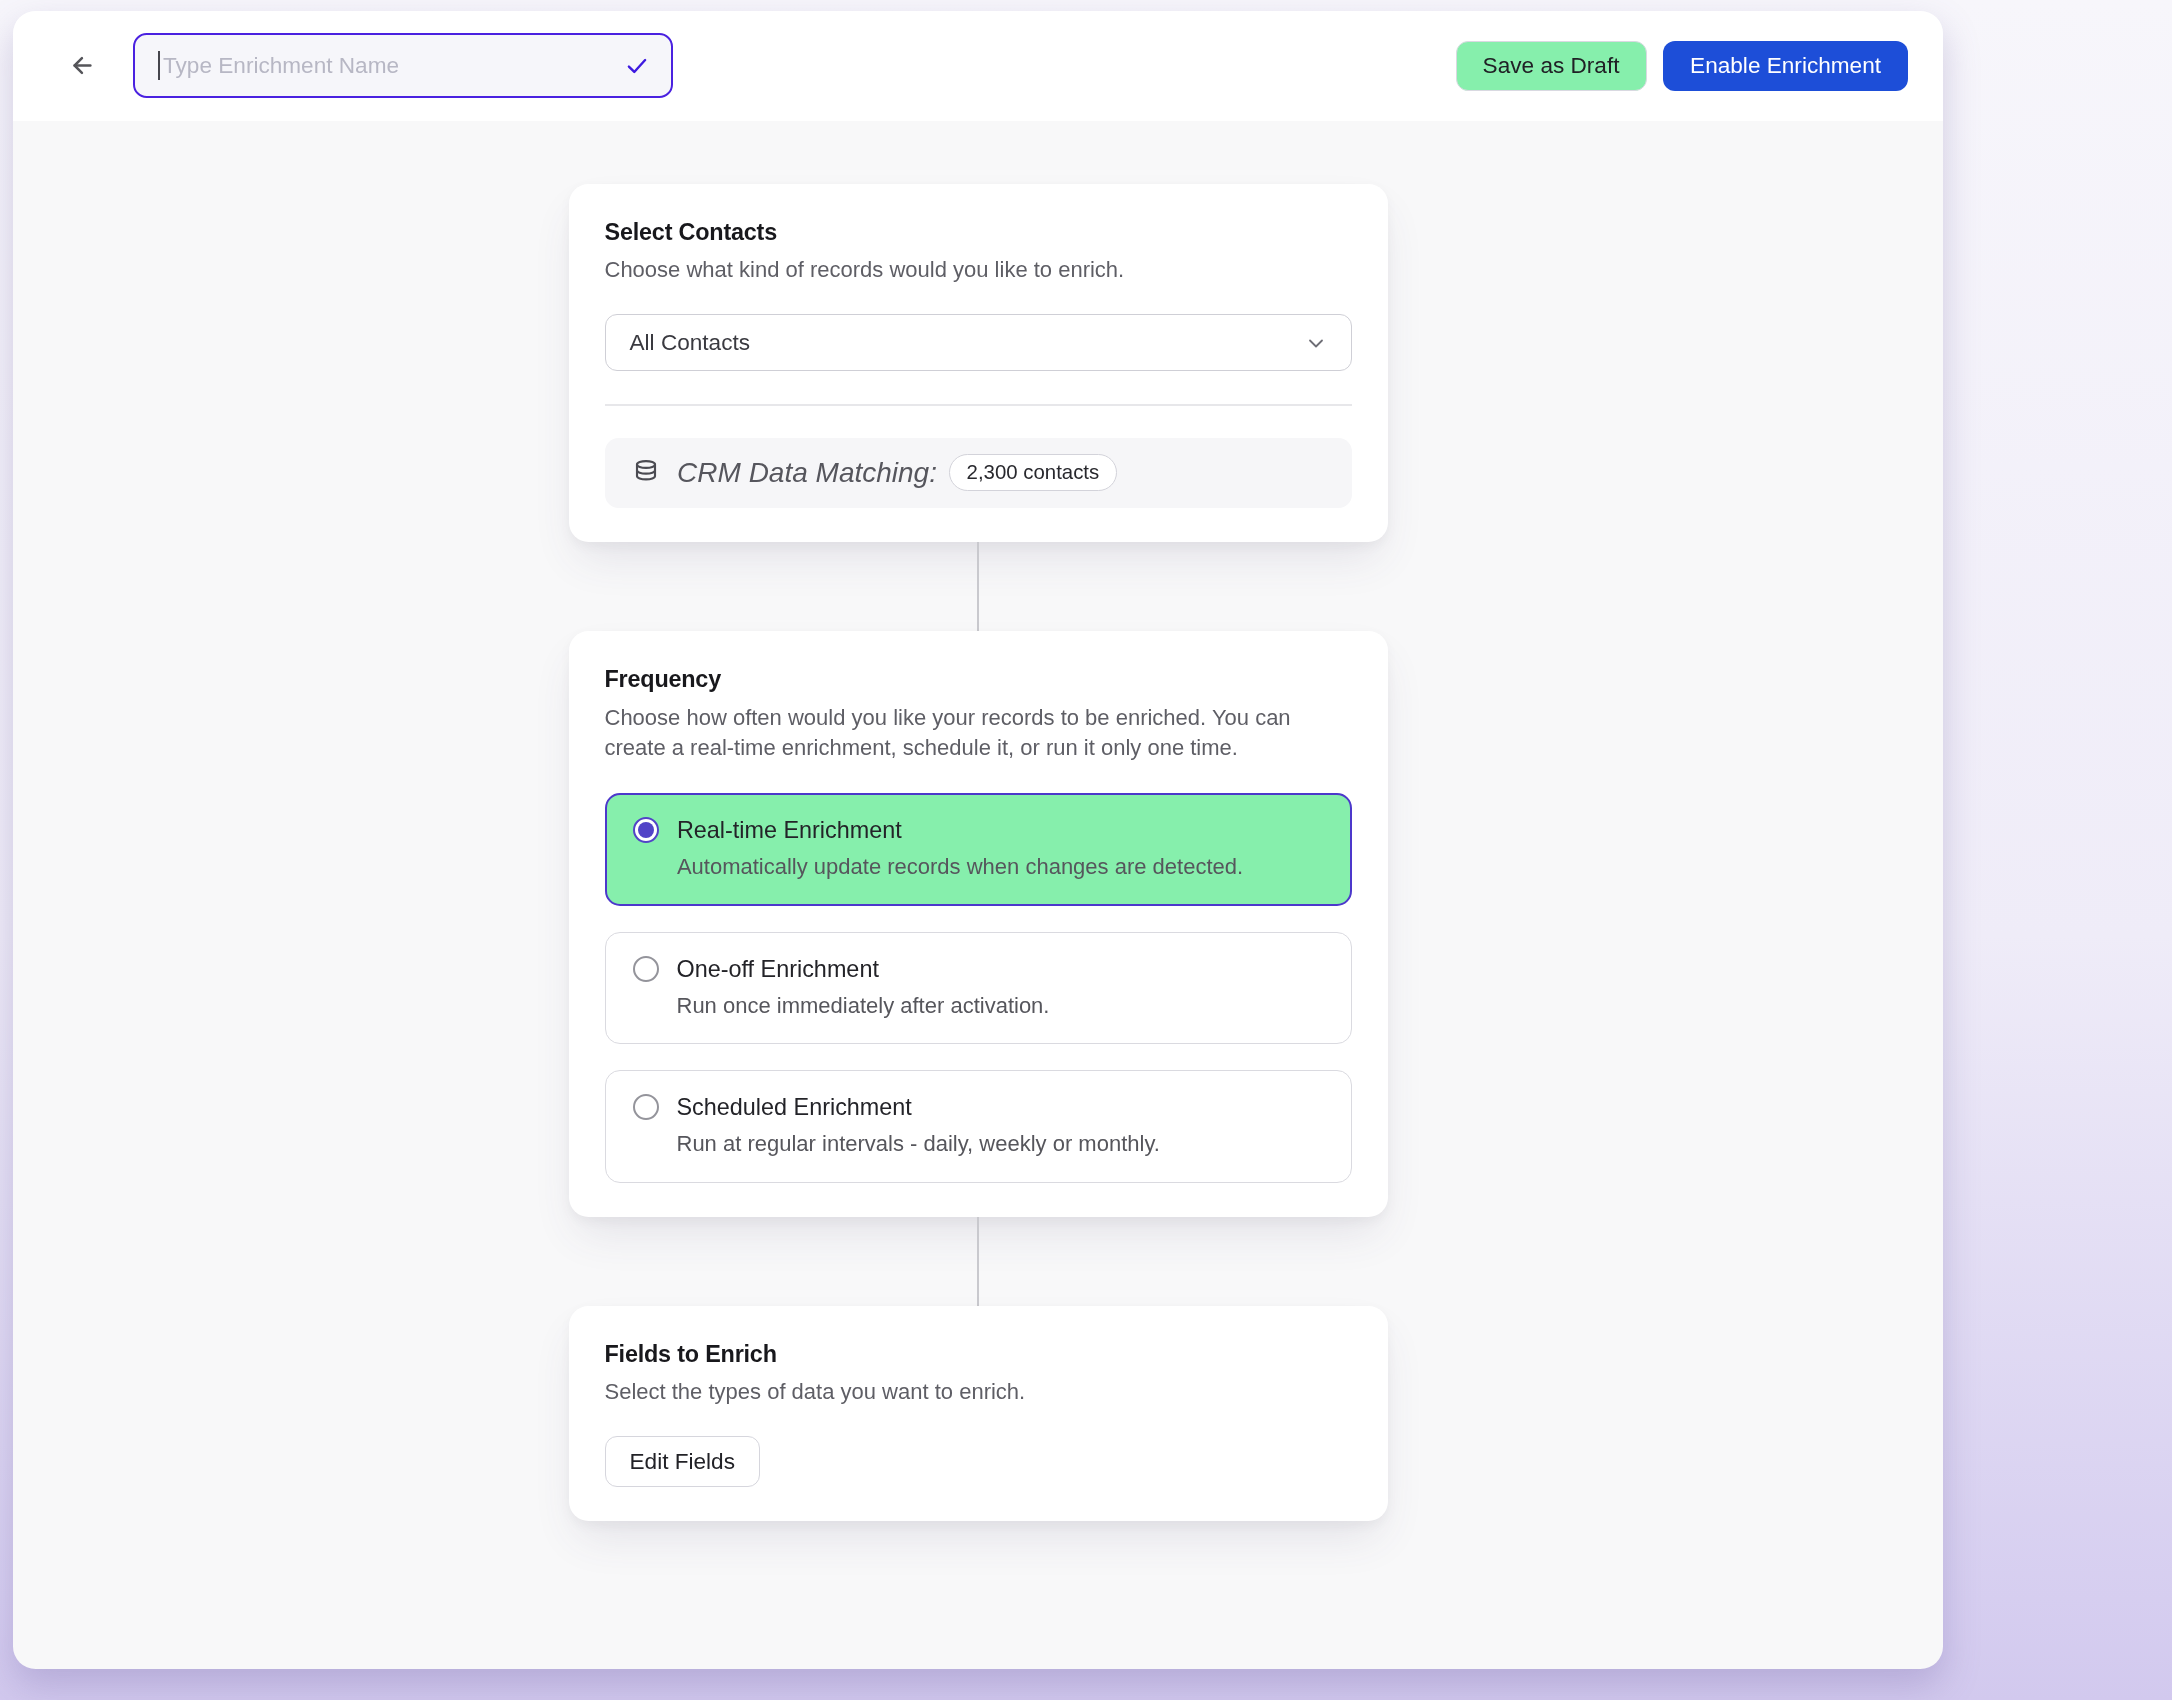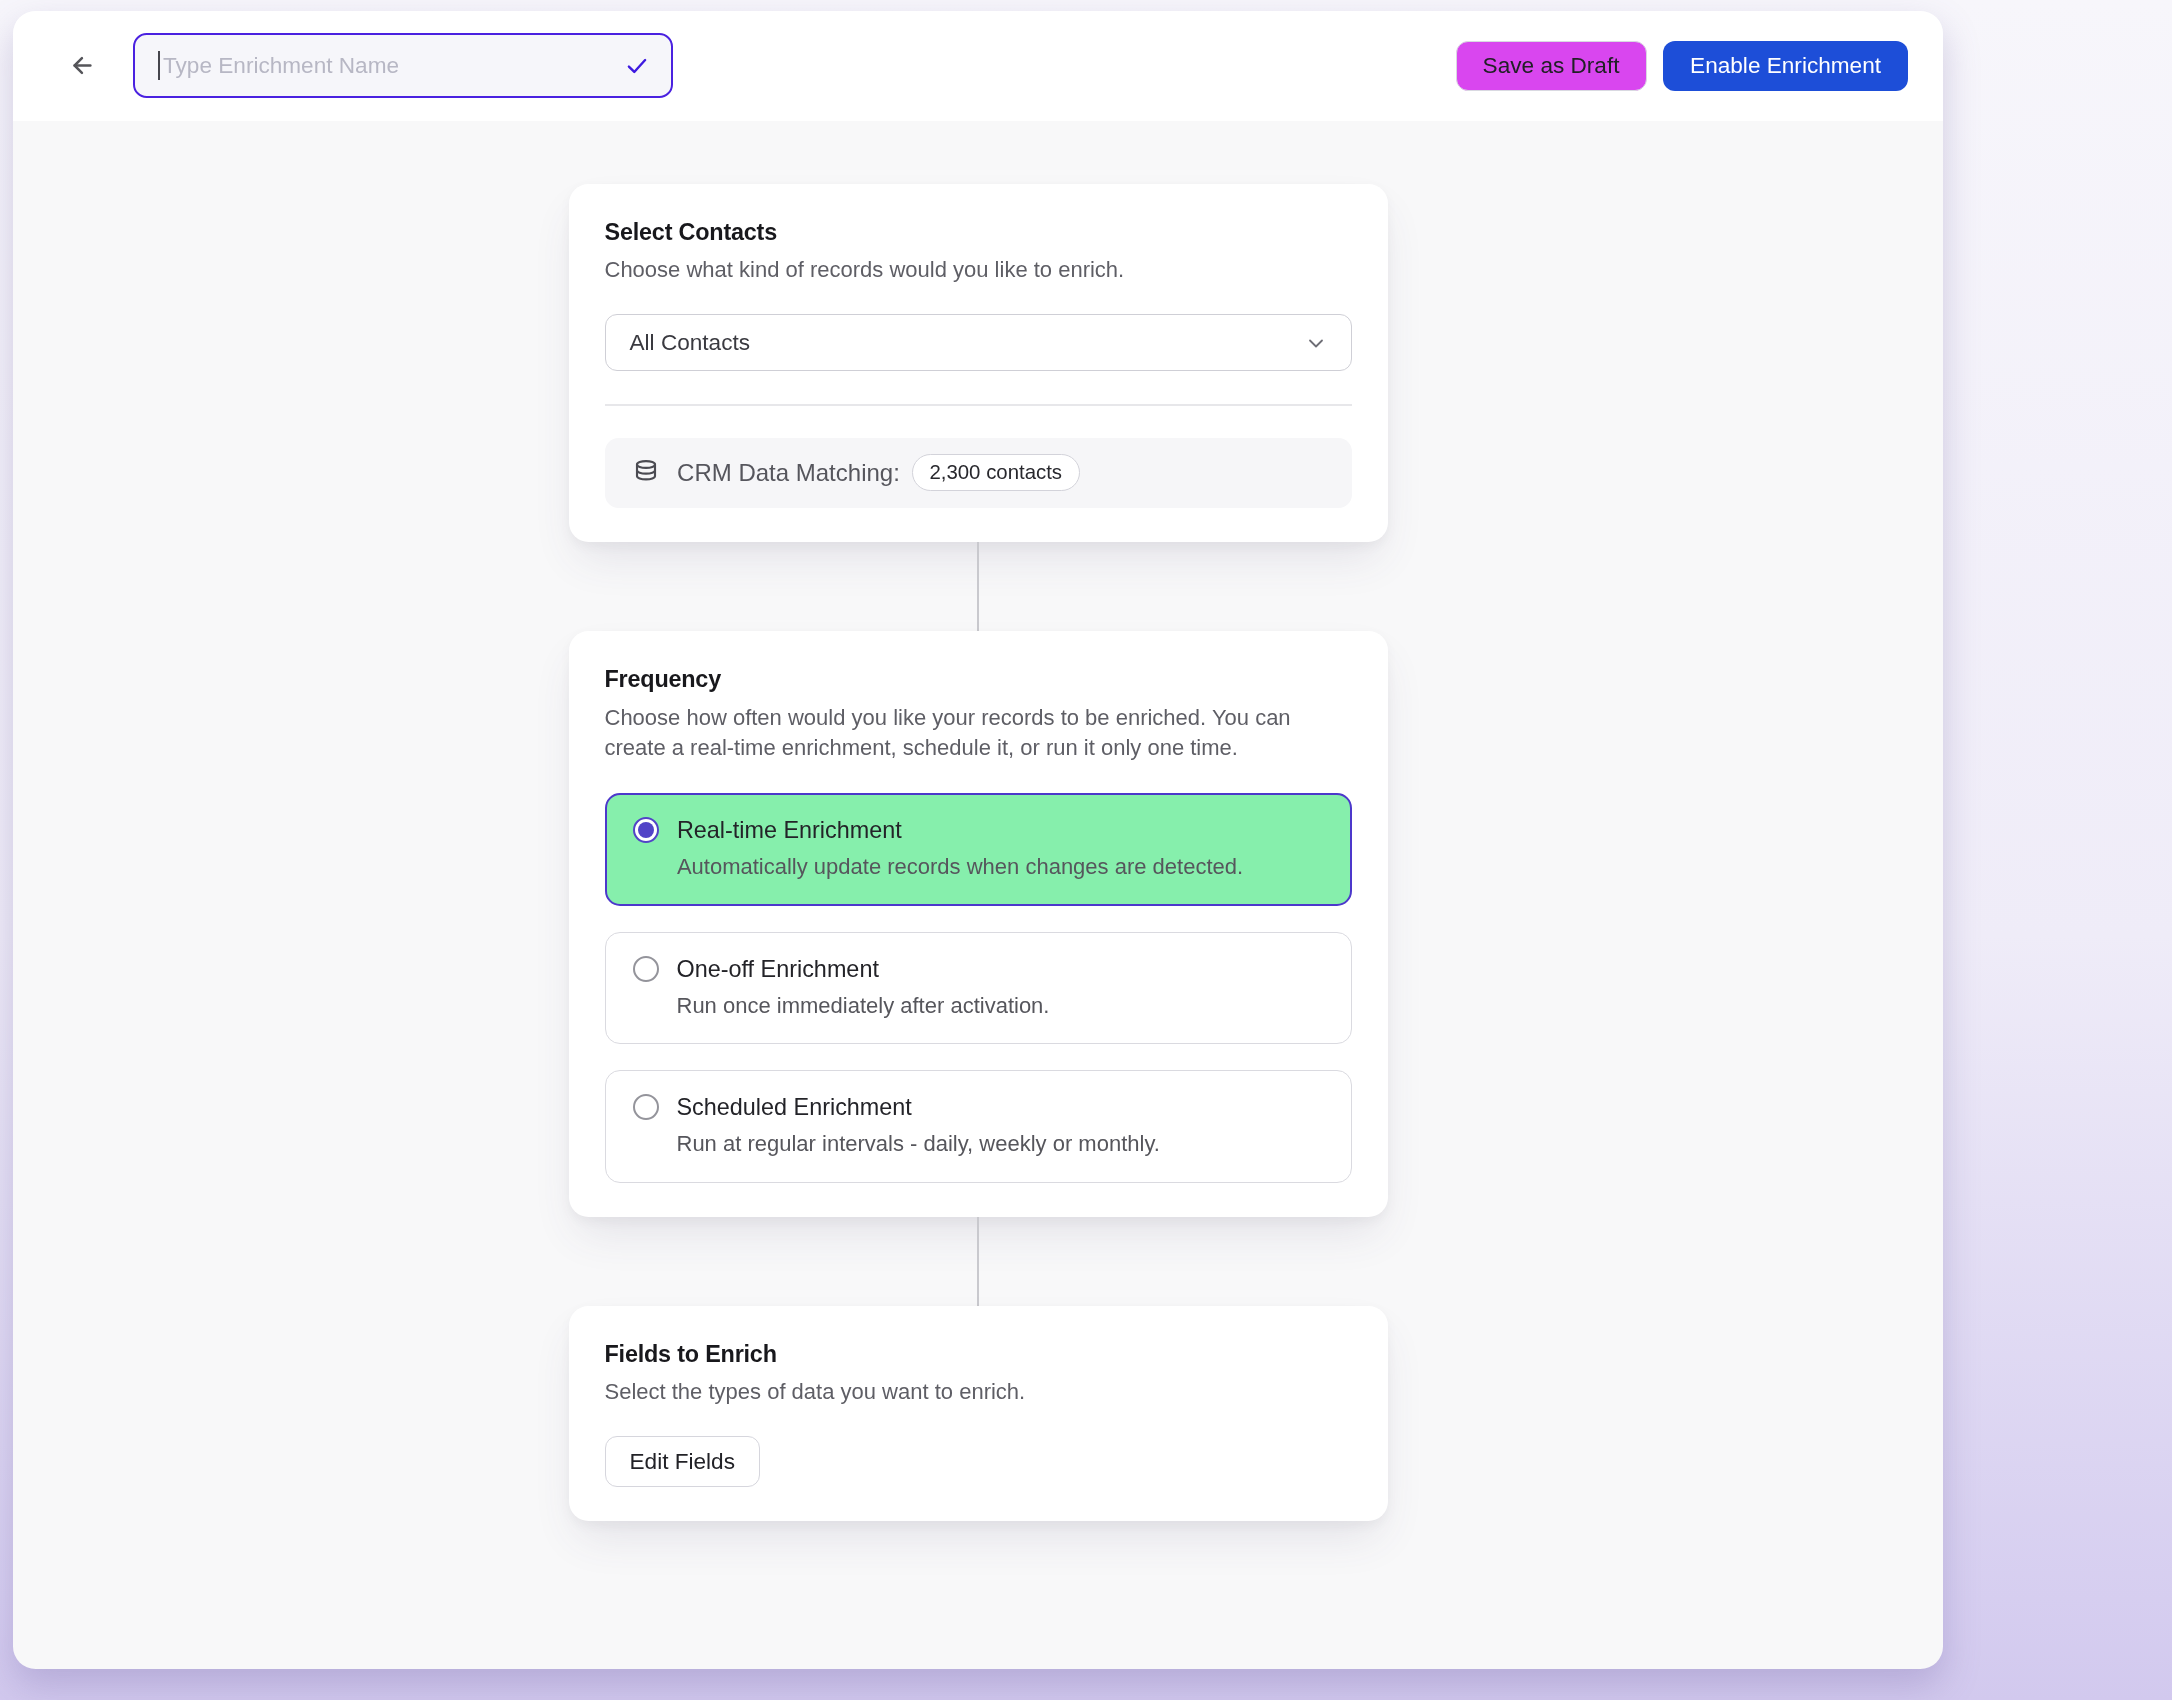--- a/index.html
+++ b/index.html
@@ -94,21 +94,21 @@
     border-radius: 12px;
     font-family: "Liberation Sans", sans-serif;
     font-size: 22.6px;
     display: inline-flex;
     align-items: center;
     justify-content: center;
     white-space: nowrap;
     cursor: pointer;
   }
   .btn-secondary {
-    background: #d946ef;
+    background: #86efac;
     border: 1.5px solid #d9d9e1;
     color: #202025;
     padding: 0 26px;
   }
   .btn-primary {
     background: #1d4ed8;
     border: none;
     color: #ffffff;
     padding: 0 27px;
   }
@@ -172,21 +172,21 @@
     align-items: center;
   }
   .db-icon {
     width: 30px;
     height: 30px;
     margin-right: 16.6px;
     color: #4b4b52;
     flex: none;
     display: flex;
   }
-  .crm-label { font-size: 24px; color: #56565d; }
+  .crm-label { font-size: 28px; color: #56565d; font-style: italic; }
   .badge {
     margin-left: 12px;
     background: #ffffff;
     border: 1.5px solid #d3d3da;
     border-radius: 754px;
     padding: 6px 16.6px;
     font-size: 20.4px;
     color: #28282d;
     white-space: nowrap;
   }

